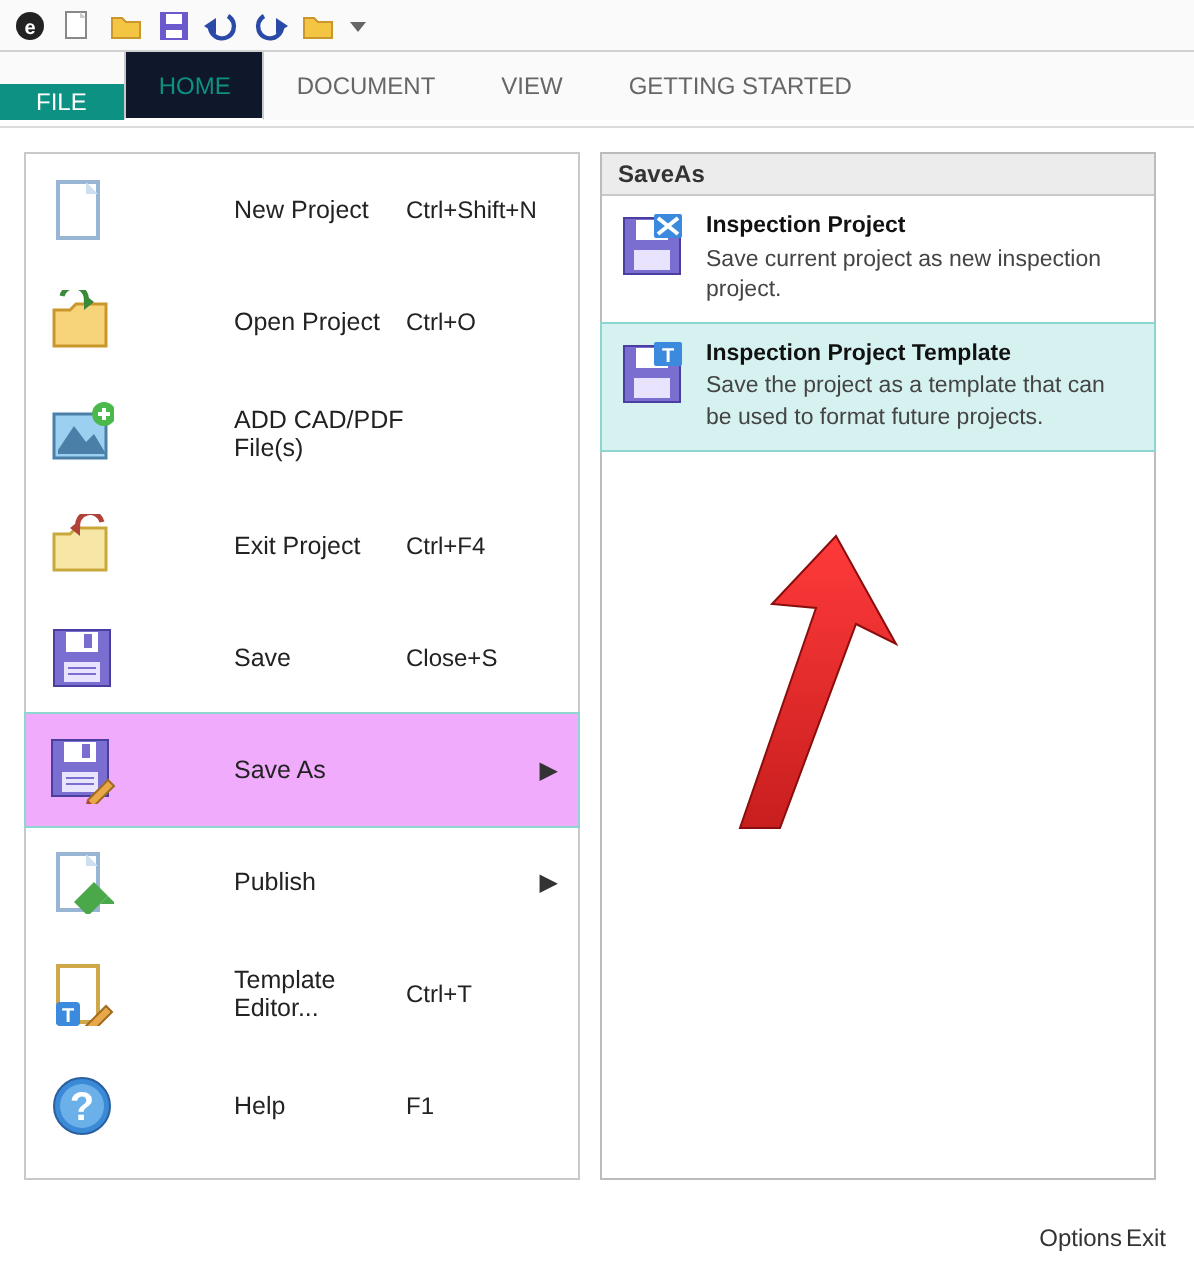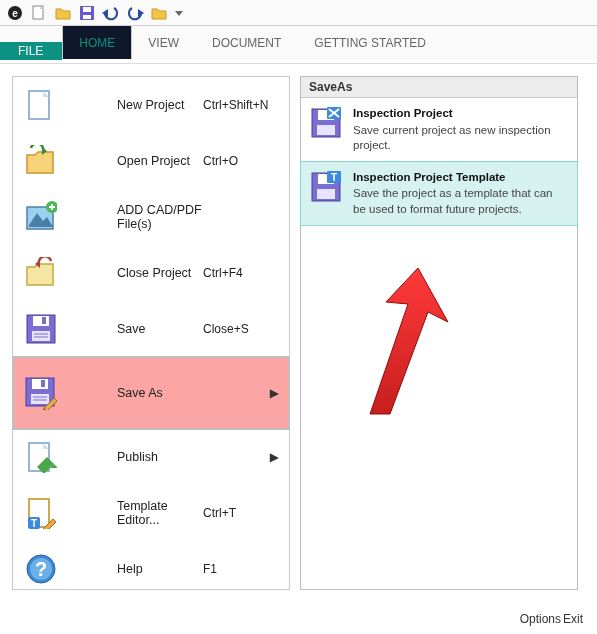--- a/index.html
+++ b/index.html
@@ -104,24 +104,24 @@
     text-align: left;
   }
   .menu-item .mi-arrow {
     width: 12px;
     text-align: right;
     font-size: 12px;
     color: #333;
     padding-right: 2px;
   }
   .menu-item.selected {
-    background: #fca5a5;
+    background: #f0abfc;
     border: 1px solid #8dd5cf;
     margin: -1px;
-    height: 74px;
+    height: 58px;
   }
 
   
   .subpanel {
     width: 278px;
     border: 1px solid #bcbcbc;
     background: #fff;
     position: relative;
   }
   .subpanel-title {
@@ -232,22 +232,22 @@
   <div class="tb-icon" style="width:10px">
     <svg width="8" height="8">
         <polygon points="0,2 8,2 4,7" fill="#666"></polygon>
       </svg>
   </div>
 </div>
 
 <div class="tabstrip">
   <div class="tab file">FILE</div>
   <div class="tab active">HOME</div>
+  <div class="tab">DOCUMENT</div>
   <div class="tab">VIEW</div>
-  <div class="tab">DOCUMENT</div>
   <div class="tab">GETTING STARTED</div>
 </div>
 <div class="ribbon-border"></div>
 
 <div class="content" style="position:relative">
 
   <div class="menu">
 
     <div class="menu-item">
       <div class="mi-icon">
@@ -286,21 +286,21 @@
     </div>
 
     <div class="menu-item">
       <div class="mi-icon">
         <svg width="32" height="32">
             <polygon points="2,10 10,10 13,7 28,7 28,28 2,28" fill="#f7e7a6" stroke="#c9a83b" stroke-width="1.5"></polygon>
             <path d="M26 4 A6 6 0 0 0 14 7" fill="none" stroke="#b0423a" stroke-width="2.5"></path>
             <polygon points="15,3 10,7 15,11" fill="#b0423a"></polygon>
           </svg>
       </div>
-      <div class="mi-label">Close Project</div>
+      <div class="mi-label">Exit Project</div>
       <div class="mi-shortcut">Ctrl+F4</div>
     </div>
 
     <div class="menu-item">
       <div class="mi-icon">
         <svg width="32" height="32">
             <rect x="2" y="2" width="28" height="28" fill="#7a6fd1" stroke="#4a3fa1" stroke-width="1"></rect>
             <rect x="8" y="3" width="16" height="10" fill="#fff"></rect>
             <rect x="17" y="4" width="4" height="7" fill="#7a6fd1"></rect>
             <rect x="7" y="18" width="18" height="10" fill="#e8e4ff"></rect>

